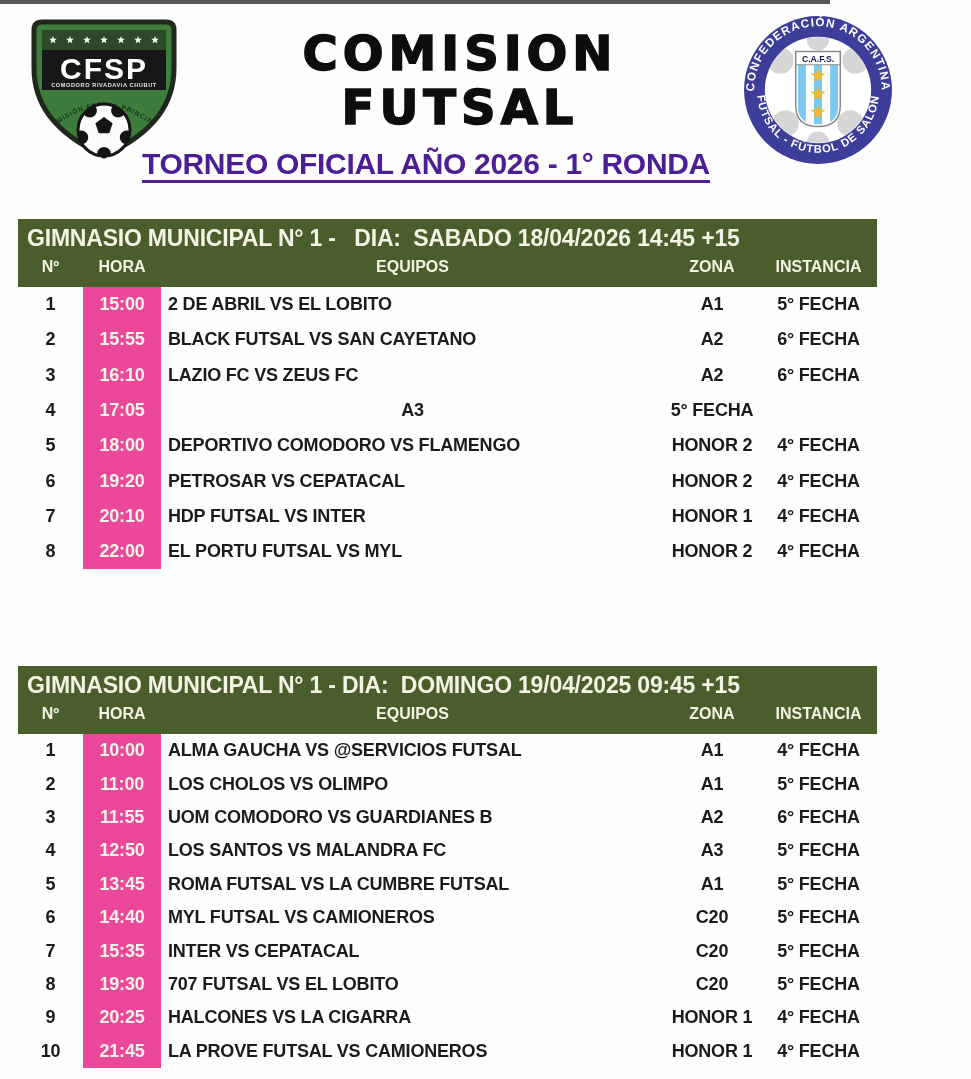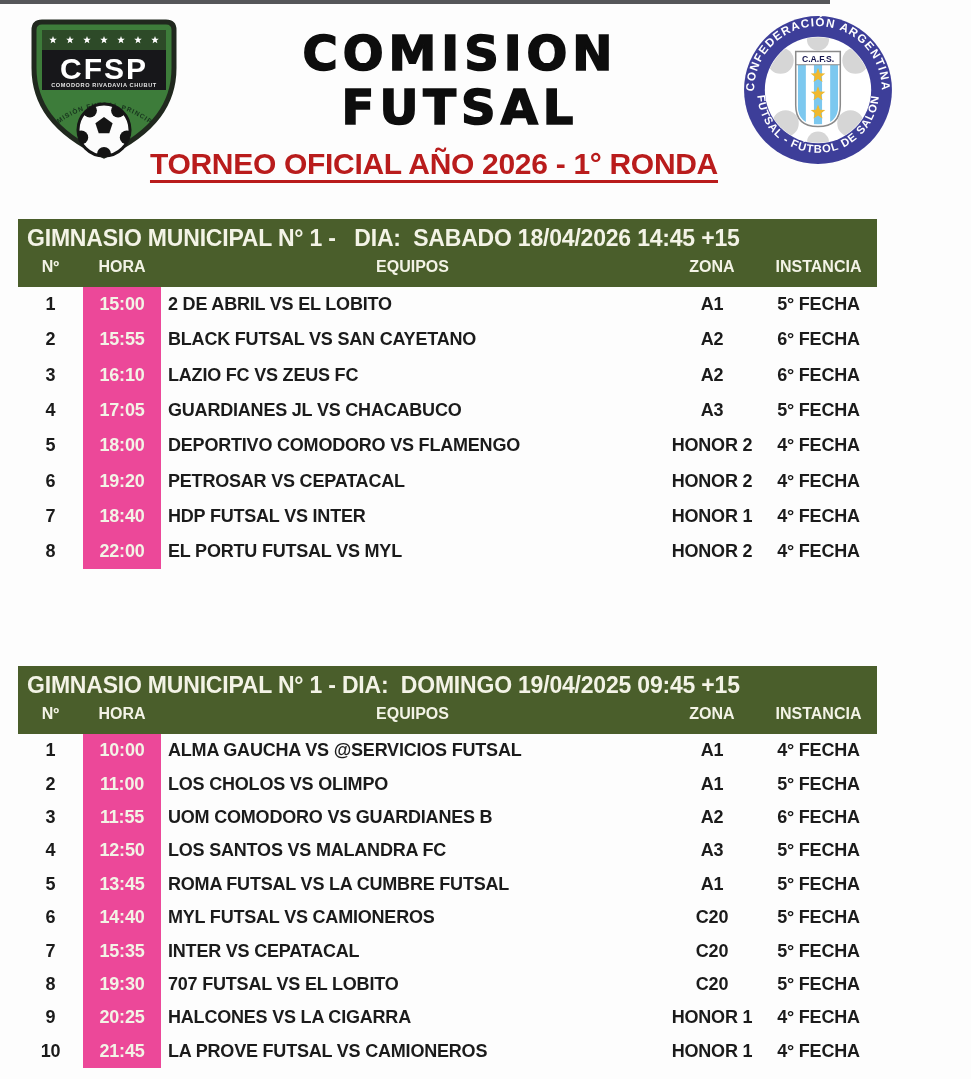--- a/index.html
+++ b/index.html
@@ -6,22 +6,22 @@
   .page{position:relative;width:971px;height:1079px;background:#fdfdfd;overflow:hidden;
         font-family:"Liberation Sans",sans-serif;}
   .top-bar{position:absolute;top:0;left:0;width:830px;height:4px;background:#56575a;}
 
   
   .cfsp-logo{position:absolute;left:22px;top:10px;}
   .cafs-logo{position:absolute;left:740px;top:12px;}
   .main-title{position:absolute;left:178px;top:26px;width:564px;text-align:center;
       font-family:"DejaVu Sans",sans-serif;font-weight:bold;font-size:48px;line-height:1.13;
       letter-spacing:5px;color:#0d0d0d;-webkit-text-stroke:1.6px #0d0d0d;}
-  .subtitle{position:absolute;left:104px;top:147px;width:660px;text-align:center;
-      font-size:30px;font-weight:bold;color:#b91c1c;letter-spacing:-0.3px;
+  .subtitle{position:absolute;left:96px;top:147px;width:660px;text-align:center;
+      font-size:30px;font-weight:bold;color:#4c1d95;letter-spacing:-0.3px;
       text-decoration:underline;text-decoration-thickness:3px;text-underline-offset:6px;}
 
   
   .sched{position:absolute;left:18px;width:859px;}
   .sched.t0{top:219px;}
   .sched.t1{top:666px;}
   .t-title{height:38px;display:flex;align-items:center;padding-left:9px;box-sizing:border-box;
       background:#4a5e2b;color:#f3f3e6;font-size:23px;font-weight:bold;white-space:pre;letter-spacing:-0.2px;}
   .t-cols{display:grid;grid-template-columns:65px 78px 503px 96px 117px;height:30px;
       background:#4a5e2b;color:#f3f3e6;font-size:16px;font-weight:bold;}
@@ -158,41 +158,40 @@
         <div class="trow">
           <div class="td c0">3</div>
           <div class="td c1">16:10</div>
           <div class="td c2">LAZIO FC VS ZEUS FC</div>
           <div class="td c3">A2</div>
           <div class="td c4">6° FECHA</div>
         </div>
         <div class="trow">
           <div class="td c0">4</div>
           <div class="td c1">17:05</div>
-          <div class="td c2">GUARDIANES JL VS CHACABUCO</div>
           <div class="td c3">A3</div>
           <div class="td c4">5° FECHA</div>
         </div>
         <div class="trow">
           <div class="td c0">5</div>
           <div class="td c1">18:00</div>
           <div class="td c2">DEPORTIVO COMODORO VS FLAMENGO</div>
           <div class="td c3">HONOR 2</div>
           <div class="td c4">4° FECHA</div>
         </div>
         <div class="trow">
           <div class="td c0">6</div>
           <div class="td c1">19:20</div>
           <div class="td c2">PETROSAR VS CEPATACAL</div>
           <div class="td c3">HONOR 2</div>
           <div class="td c4">4° FECHA</div>
         </div>
         <div class="trow">
           <div class="td c0">7</div>
-          <div class="td c1">18:40</div>
+          <div class="td c1">20:10</div>
           <div class="td c2">HDP FUTSAL VS INTER</div>
           <div class="td c3">HONOR 1</div>
           <div class="td c4">4° FECHA</div>
         </div>
         <div class="trow">
           <div class="td c0">8</div>
           <div class="td c1">22:00</div>
           <div class="td c2">EL PORTU FUTSAL VS MYL</div>
           <div class="td c3">HONOR 2</div>
           <div class="td c4">4° FECHA</div>

